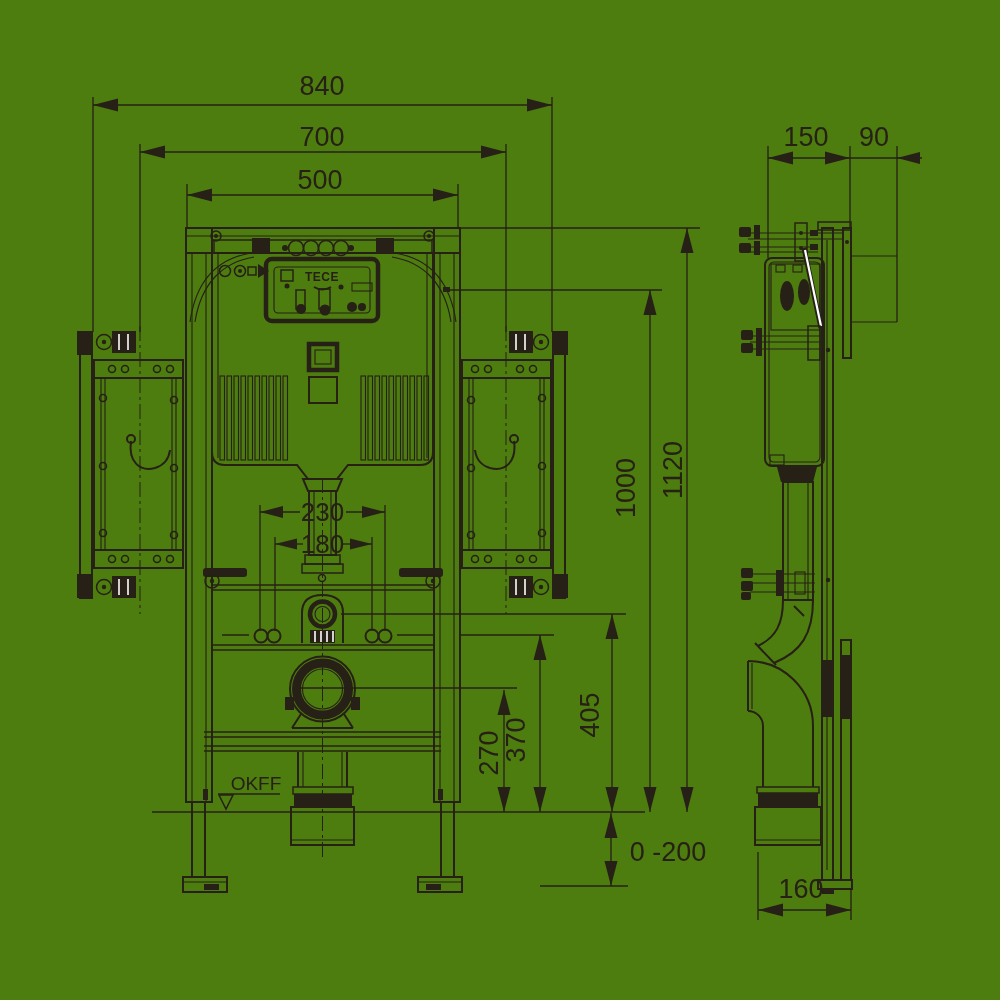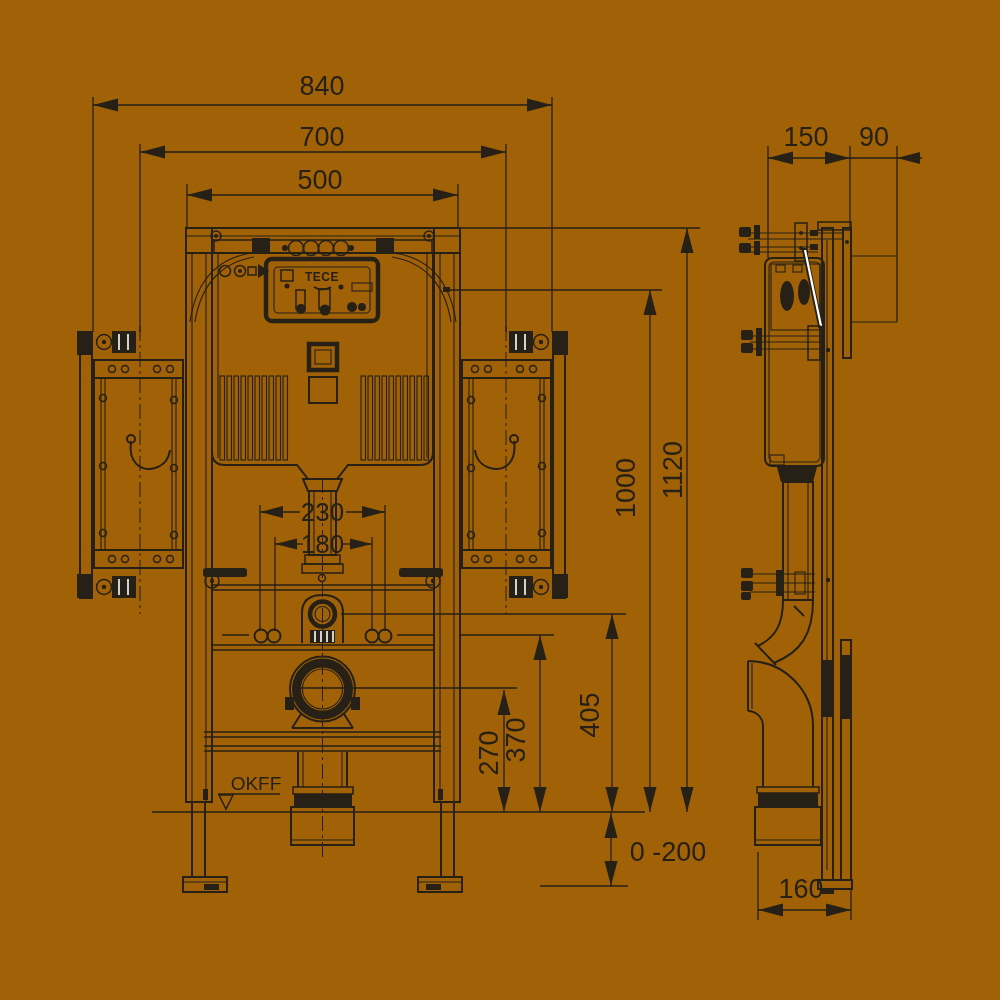--- a/index.html
+++ b/index.html
@@ -1,17 +1,17 @@
 <!DOCTYPE html>
 <html><head>
 <meta charset="utf-8">
 <style>
   :root { --ink: #262016; }
   html,body { margin:0; padding:0; background:#ffffff; }
-  #stage { width:1000px; height:1000px; position:relative; background:#a16207;
+  #stage { width:1000px; height:1000px; position:relative; background:#4d7c0f;
            font-family:"Liberation Sans", sans-serif; }
   svg { display:block; }
   .ln   { stroke:var(--ink); stroke-width:2;   fill:none; stroke-linecap:butt; }
   .thin { stroke:var(--ink); stroke-width:1.1; fill:none; }
   .med  { stroke:var(--ink); stroke-width:1.5; fill:none; }
   .thick{ stroke:var(--ink); stroke-width:4.5; fill:none; }
   .dim  { stroke:var(--ink); stroke-width:1.3; fill:none; }
   .blk  { fill:var(--ink); stroke:none; }
   .wht  { stroke:#fff; stroke-width:1.6; fill:none; }
   .cl   { stroke:var(--ink); stroke-width:1; fill:none; stroke-dasharray:15 4 3 4; }

